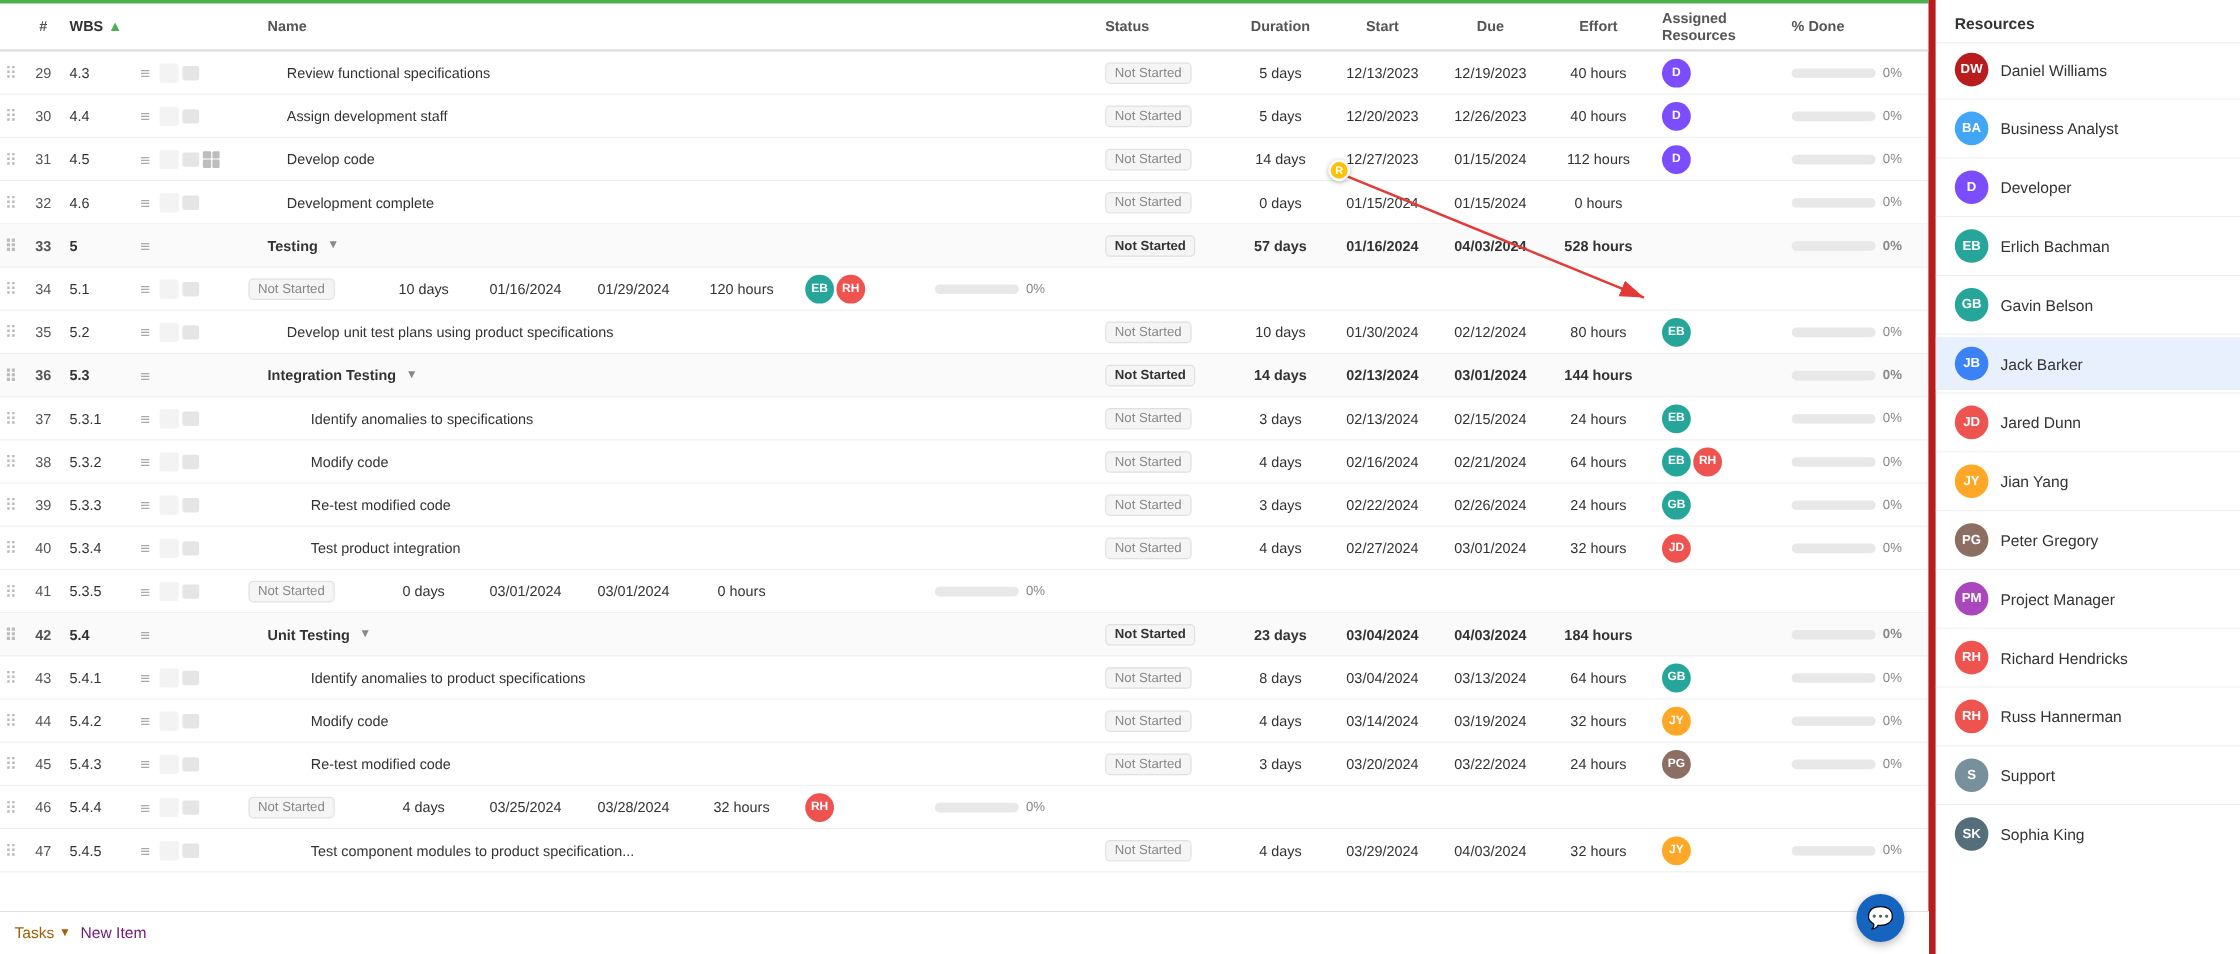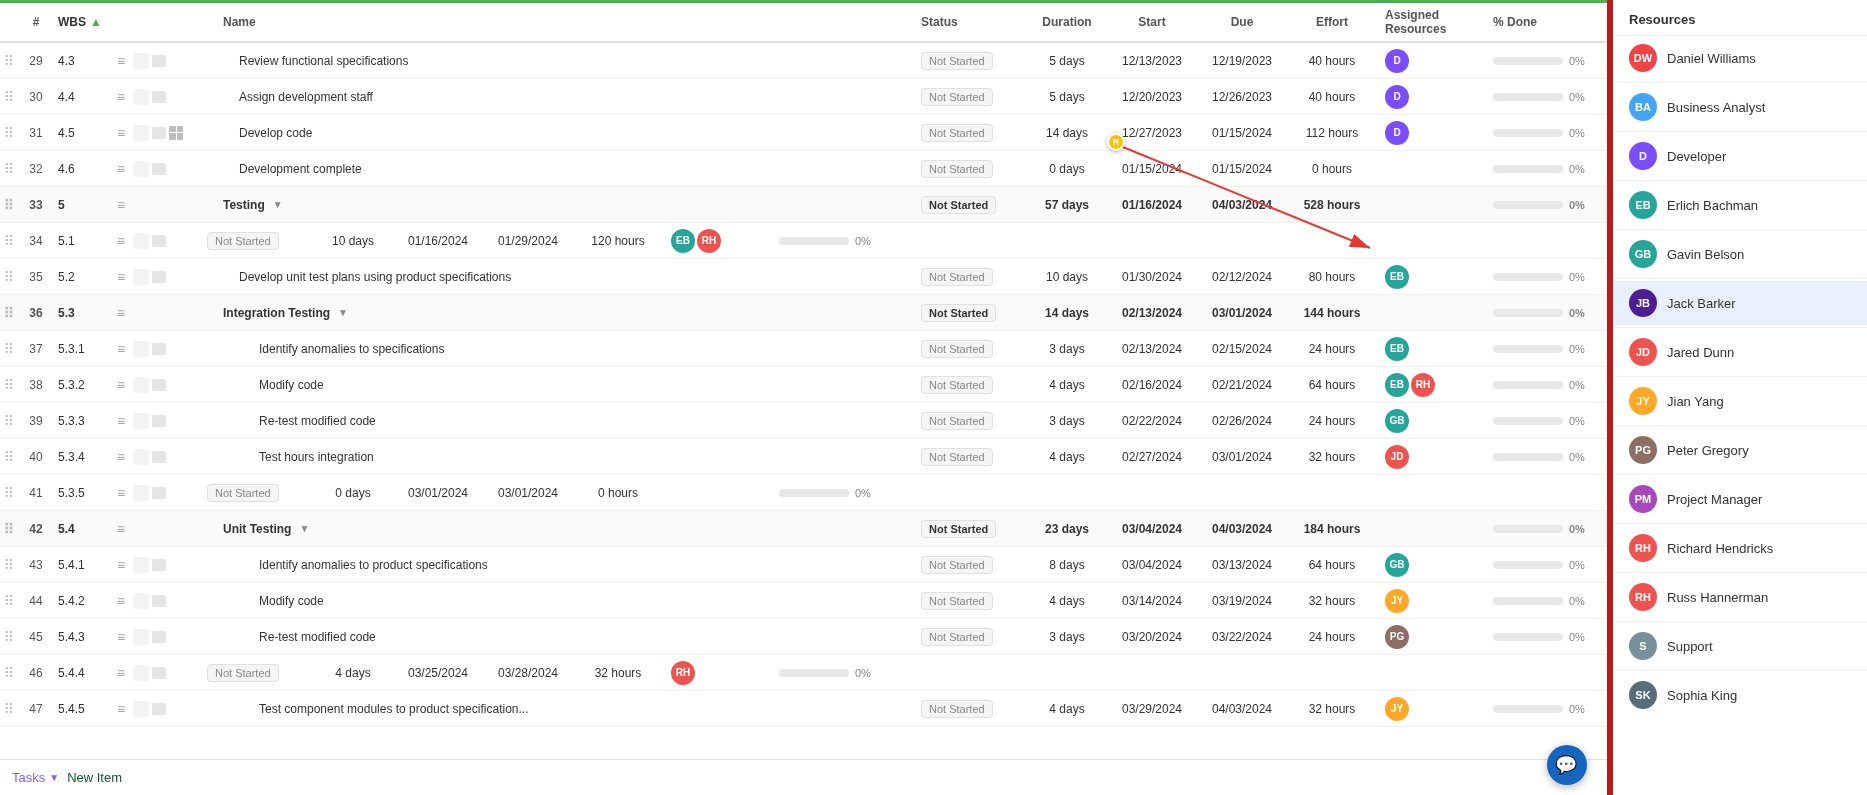--- a/index.html
+++ b/index.html
@@ -40,22 +40,22 @@
     
     .sidebar { width: 260px; min-width: 260px; border-left: 6px solid #b91c1c; background: #fff; overflow-y: auto; }
     .sidebar-title { font-size: 13px; font-weight: 600; color: #333; padding: 12px 16px 8px; border-bottom: 1px solid #f0f0f0; }
     .sidebar-item { display: flex; align-items: center; gap: 10px; padding: 8px 16px; cursor: pointer; font-size: 13px; color: #333; }
     .sidebar-item.selected { background: #e8f0fe; }
     .sidebar-avatar { width: 28px; height: 28px; border-radius: 50%; display: flex; align-items: center; justify-content: center; font-size: 11px; font-weight: 700; color: #fff; flex-shrink: 0; }
     .divider-line { height: 1px; background: #f0f0f0; margin: 2px 0; }
     
     .bottom-bar { position: fixed; bottom: 0; left: 0; right: 260px; height: 36px; background: #fff; border-top: 1px solid #e0e0e0; display: flex; align-items: center; padding: 0 12px; gap: 8px; font-size: 13px; }
     .fab { position: fixed; bottom: 10px; right: 270px; width: 40px; height: 40px; background: #1565c0; border-radius: 50%; display: flex; align-items: center; justify-content: center; color: #fff; font-size: 18px; cursor: pointer; box-shadow: 0 2px 8px rgba(0,0,0,0.3); }
-    .tasks-btn { display: flex; align-items: center; gap: 4px; cursor: pointer; font-weight: 500; color: #8b5cf6; }
-    .new-item-btn { color: #14532d; cursor: pointer; }
+    .tasks-btn { display: flex; align-items: center; gap: 4px; cursor: pointer; font-weight: 500; color: #a16207; }
+    .new-item-btn { color: #701a75; cursor: pointer; }
     .top-border-green { border-top: 3px solid #4caf50; }
     .wbs-bold { font-weight: 700; }
     .name-indent-1 { padding-left: 20px; }
     .name-indent-2 { padding-left: 40px; }
     
     .cursor-dot { position: absolute; width: 18px; height: 18px; background: #ffc107; border: 2px solid #fff; border-radius: 50%; pointer-events: none; z-index: 100; box-shadow: 0 1px 4px rgba(0,0,0,0.3); display: flex; align-items: center; justify-content: center; font-size: 9px; color: #fff; font-weight: 700; }
     .rel-container { position: relative; }
     svg.arrow-svg { position: absolute; top: 0; left: 0; pointer-events: none; z-index: 50; }
   </style>
 </head>
@@ -400,21 +400,21 @@
         <div class="table-row">
     <div class="col-handle" style="cursor:grab; color:#bbb; font-size:14px;">⠿</div>
     <div class="col-num">40</div>
     <div class="col-wbs ">5.3.4</div>
     <div class="col-menu" style="font-size:14px; color:#aaa;">≡</div>
     <div class="col-icons">
             <div class="icon-box" style="opacity:0.4;"></div>
             <div class="icon-chat" style="opacity:0.4;"></div>
           </div>
     <div class="col-name name-indent-2">
-      Test hours integration
+      Test product integration
     </div>
     <div class="col-status">
       <span class="status-badge status-not-started">Not Started</span>
     </div>
     <div class="col-duration">4 days</div>
     <div class="col-start">02/27/2024</div>
     <div class="col-due">03/01/2024</div>
     <div class="col-effort">32 hours</div>
     <div class="col-assigned">
             <div class="avatar" style="background:#ef5350;">JD</div>
@@ -616,21 +616,21 @@
       <span class="pct-label">0%</span>
     </div>
   </div>
       </div>
   </div>
 
   <div class="sidebar">
     <div class="sidebar-title">Resources</div>
     <div id="sidebar-list">
         <div class="sidebar-item">
-    <div class="sidebar-avatar" style="background:#ef4444;">DW</div>
+    <div class="sidebar-avatar" style="background:#b91c1c;">DW</div>
     <span>Daniel Williams</span>
   </div>
         <div class="divider-line"></div>
         <div class="sidebar-item">
     <div class="sidebar-avatar" style="background:#42a5f5;">BA</div>
     <span>Business Analyst</span>
   </div>
         <div class="divider-line"></div>
         <div class="sidebar-item">
     <div class="sidebar-avatar" style="background:#7c4dff;">D</div>
@@ -641,21 +641,21 @@
     <div class="sidebar-avatar" style="background:#26a69a;">EB</div>
     <span>Erlich Bachman</span>
   </div>
         <div class="divider-line"></div>
         <div class="sidebar-item">
     <div class="sidebar-avatar" style="background:#26a69a;">GB</div>
     <span>Gavin Belson</span>
   </div>
         <div class="divider-line"></div>
         <div class="sidebar-item selected">
-    <div class="sidebar-avatar" style="background:#4c1d95;">JB</div>
+    <div class="sidebar-avatar" style="background:#3b82f6;">JB</div>
     <span>Jack Barker</span>
   </div>
         <div class="divider-line"></div>
         <div class="sidebar-item">
     <div class="sidebar-avatar" style="background:#ef5350;">JD</div>
     <span>Jared Dunn</span>
   </div>
         <div class="divider-line"></div>
         <div class="sidebar-item">
     <div class="sidebar-avatar" style="background:#ffa726;">JY</div>

